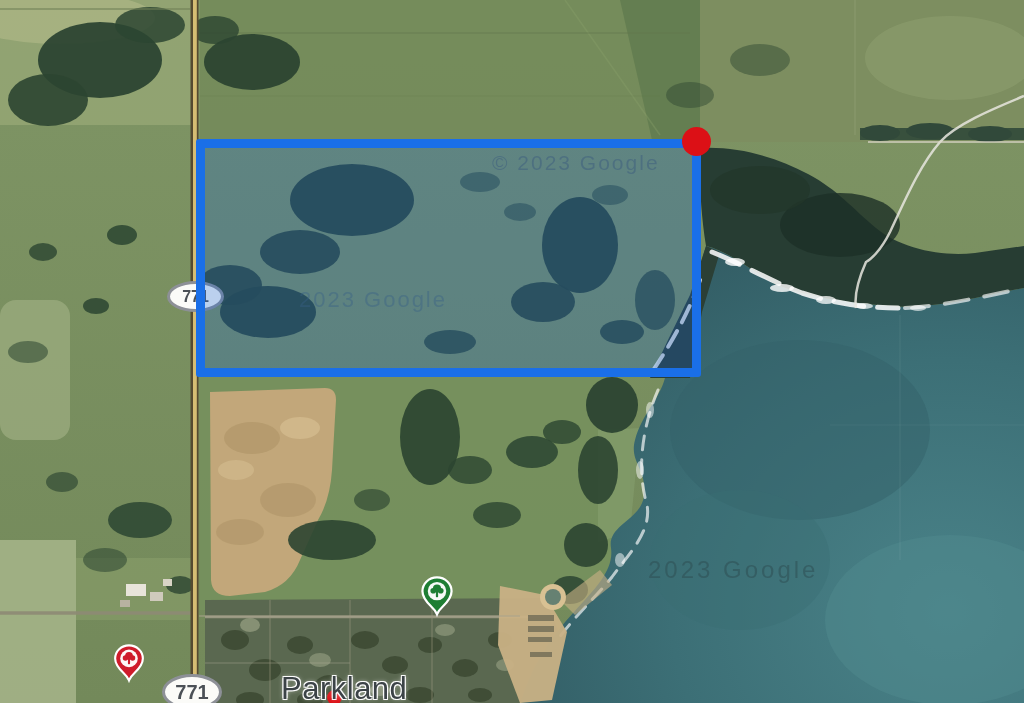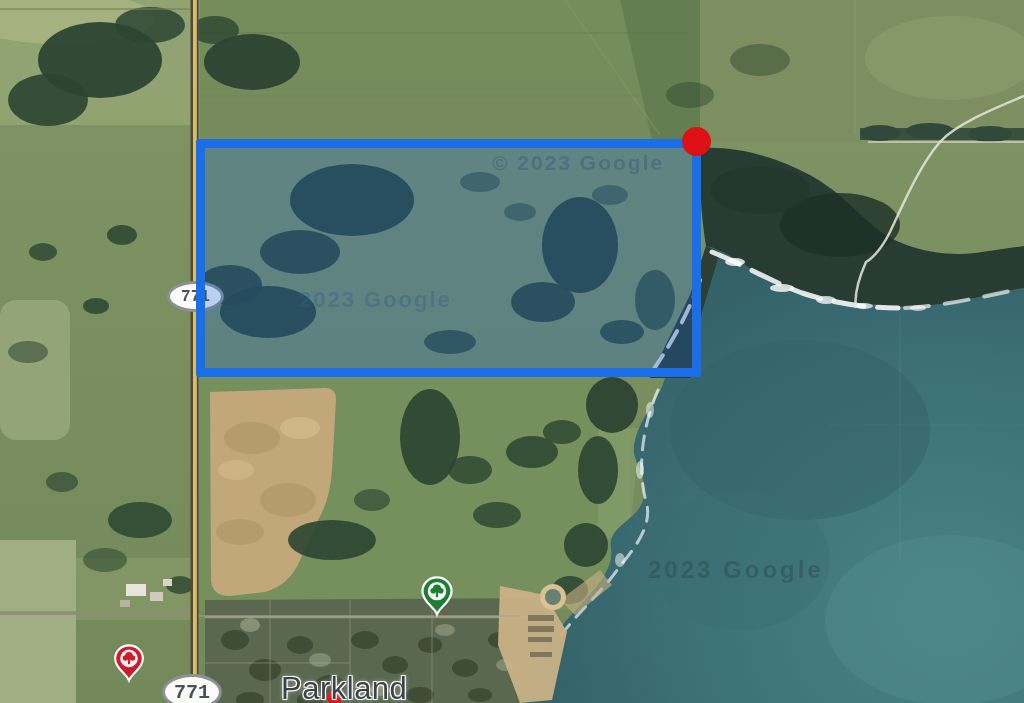--- a/index.html
+++ b/index.html
@@ -3,30 +3,30 @@
 <meta charset="utf-8">
 <style>
   html,body{margin:0;padding:0;background:#1b1b1b;}
   .stage{
     position:relative;width:1024px;height:703px;overflow:hidden;
     font-family:"Liberation Sans",sans-serif;
     background:#7b9160;
   }
   .stage svg.terrain{position:absolute;left:0;top:0;z-index:1;}
   .watermark{
-    position:absolute;z-index:2;font-size:21px;font-weight:700;
+    position:absolute;z-index:2;font-size:21px;font-weight:400;
     letter-spacing:2px;pointer-events:none;white-space:nowrap;
   }
   .wm-top{left:492px;top:151px;color:#3d4c5c;opacity:.38;}
   .wm-mid{left:299px;top:287px;color:#44606a;opacity:.40;font-size:22px;}
   .wm-bottom{left:648px;top:556px;color:#2f5156;opacity:.58;font-size:24px;letter-spacing:3px;z-index:5;}
   .shield{
     position:absolute;background:#fbfbf8;border:3px solid #8d9097;
     border-radius:50%;display:flex;align-items:center;justify-content:center;
-    color:#4b5056;font-weight:700;box-sizing:border-box;font-family:Liberation Mono, monospace;
+    color:#4b5056;font-weight:700;box-sizing:border-box;
   }
   .shield-upper{left:167px;top:281px;width:57px;height:31px;font-size:16px;z-index:3;}
   .shield-bottom{left:162px;top:674px;width:60px;height:36px;font-size:20px;z-index:6;}
   .boundary{
     position:absolute;left:196px;top:139px;width:505px;height:238px;
     border:9px solid var(--boundary-blue,#1a6fe8);
     background:var(--boundary-fill,rgba(21,96,211,.28));
     border-radius:3px;box-sizing:border-box;z-index:4;
   }
   .corner-dot{

